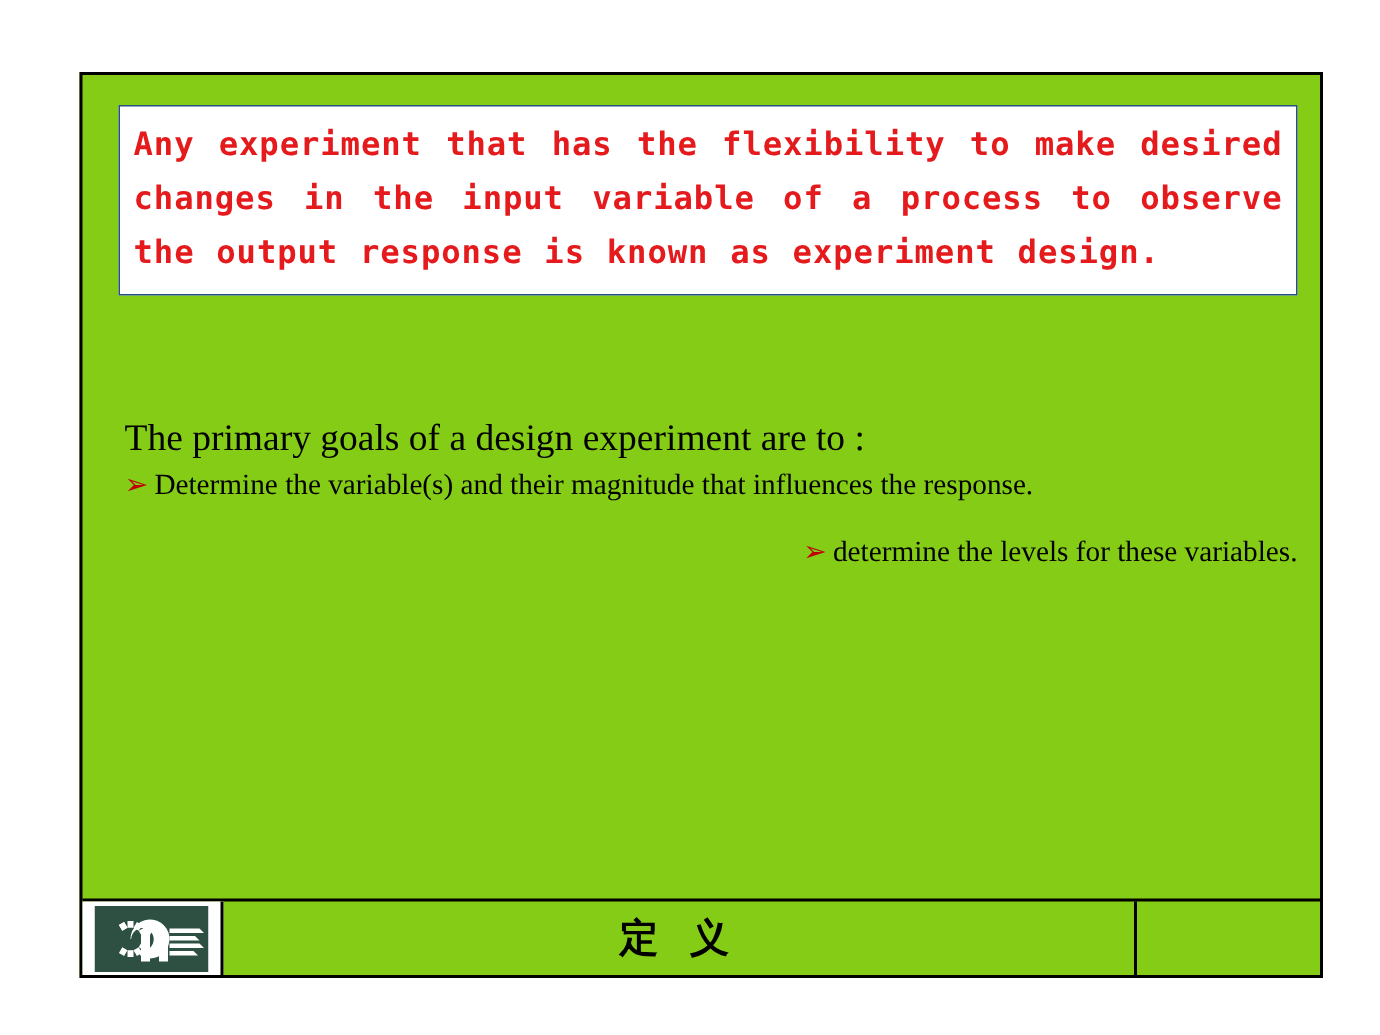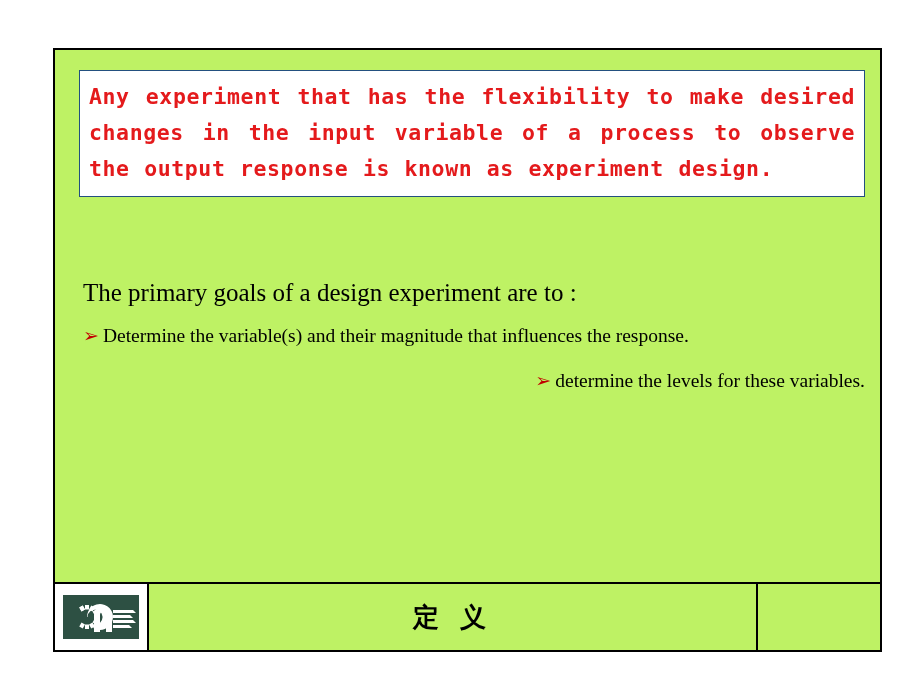--- a/index.html
+++ b/index.html
@@ -16,21 +16,21 @@
   }
 
   #slide {
     position: absolute;
     left: 53px;
     top: 48px;
     width: 829px;
     height: 604px;
     box-sizing: border-box;
     border: 2px solid #000000;
-    background: #bef264;
+    background: #84cc16;
   }
 
   
   #callout {
     position: absolute;
     left: 24px;
     top: 20px;
     width: 786px;
     box-sizing: border-box;
     border: 1px solid #23507f;
@@ -53,21 +53,21 @@
   }
 
   
   #body-copy {
     position: absolute;
     left: 28px;
     top: 228px;
     width: 782px;
   }
   #goals-heading {
-    margin: 0 0 12px 0;
+    margin: 0 0 0 0;
     font-size: 25px;
     line-height: 30px;
     color: #000000;
     font-weight: normal;
     font-family: "Liberation Serif", "DejaVu Serif", serif;
   }
 
   .bullet-row {
     position: relative;
     margin: 0 0 14px 0;
@@ -95,21 +95,21 @@
   .bullet-text {
     display: inline;
   }
 
   
   #footer-table {
     position: absolute;
     left: 0px;
     bottom: 0px;
     width: 825px;
-    height: 68px;
+    height: 51px;
     box-sizing: border-box;
     border-top: 2px solid #000000;
     display: flex;
     align-items: stretch;
   }
   #footer-logo-cell {
     width: 94px;
     box-sizing: border-box;
     border-right: 2px solid #000000;
     display: flex;

